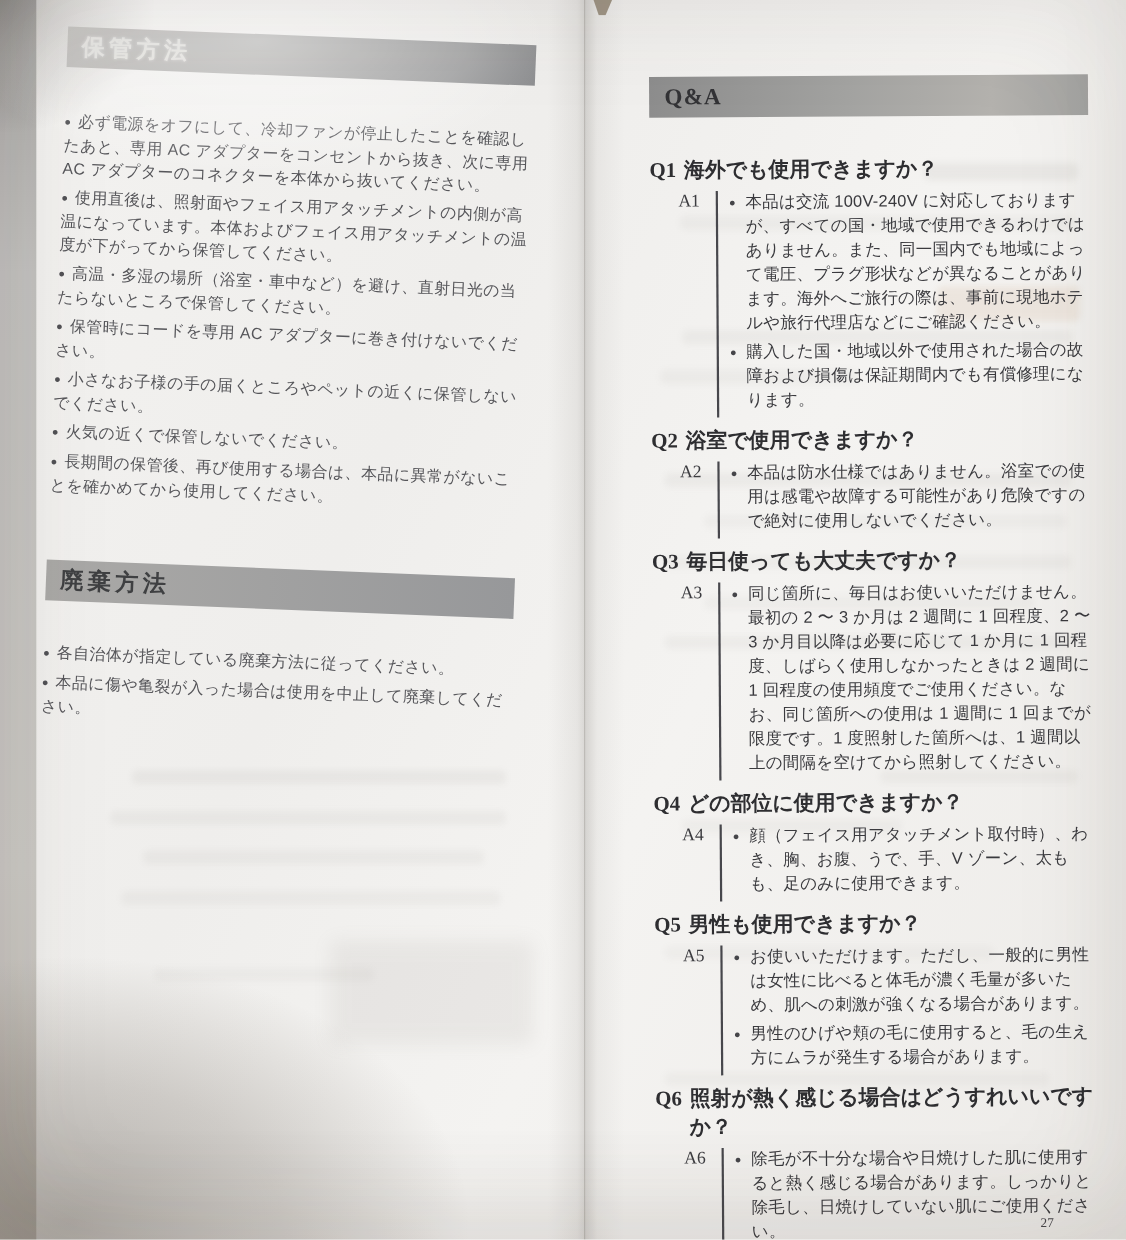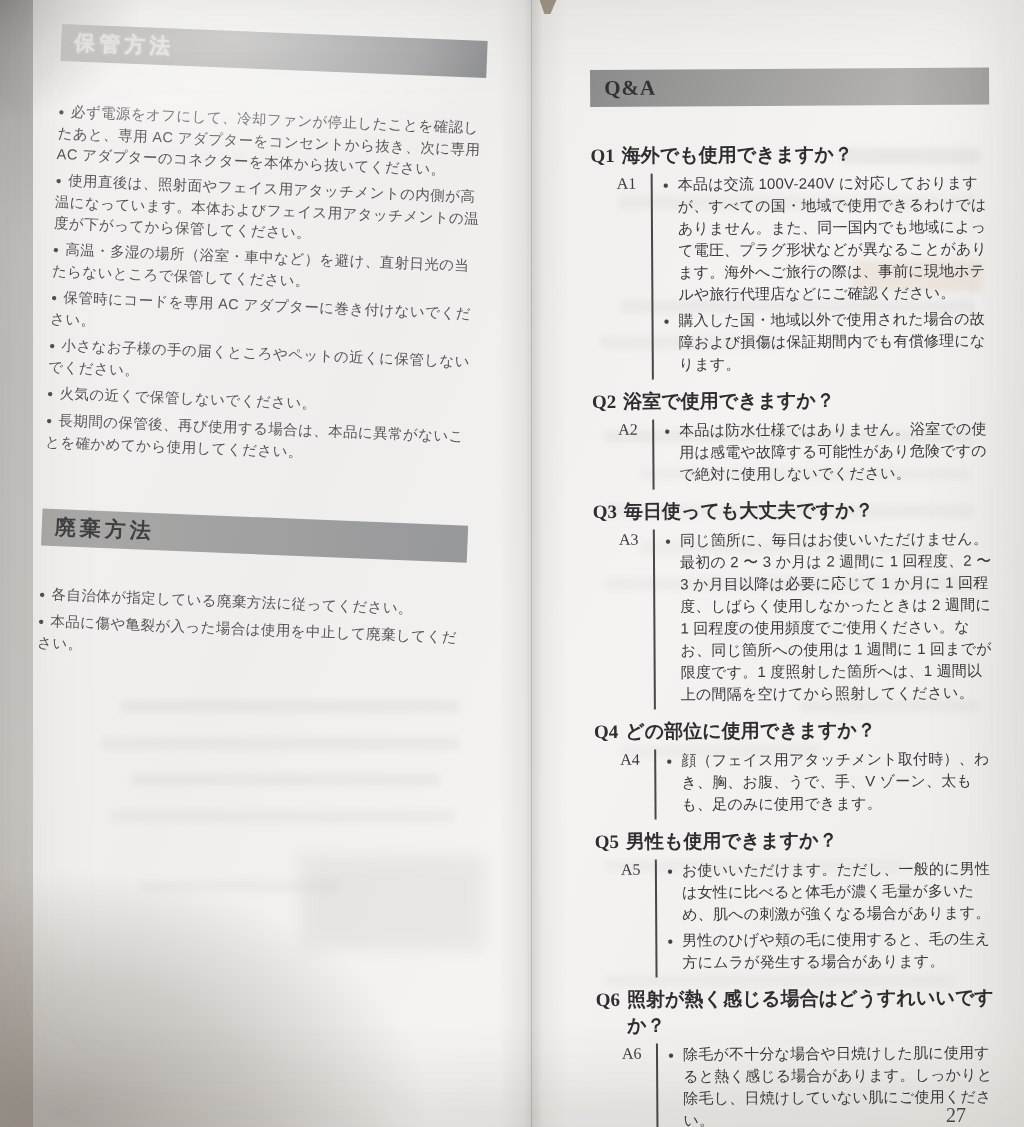--- a/index.html
+++ b/index.html
@@ -109,21 +109,21 @@
   }
   .ans{
     position:relative;padding-left:15px;
     font-size:15px;line-height:22px;letter-spacing:.2px;
     margin-bottom:4px;
   }
   .ans::before{content:"●";position:absolute;left:0;top:1px;font-size:10px;color:#454549;}
   .page-num{
     position:absolute;left:946px;top:1104px;
     font-family:"Liberation Serif","DejaVu Serif",serif;
-    font-size:20px;color:#46464a;
+    font-size:12px;color:#46464a;
   }
 </style>
 </head>
 <body>
 
 <div id="photo">
 
   <div class="edge-band"></div>
   <div class="corner-shade"></div>
   <div class="gutter"></div>

